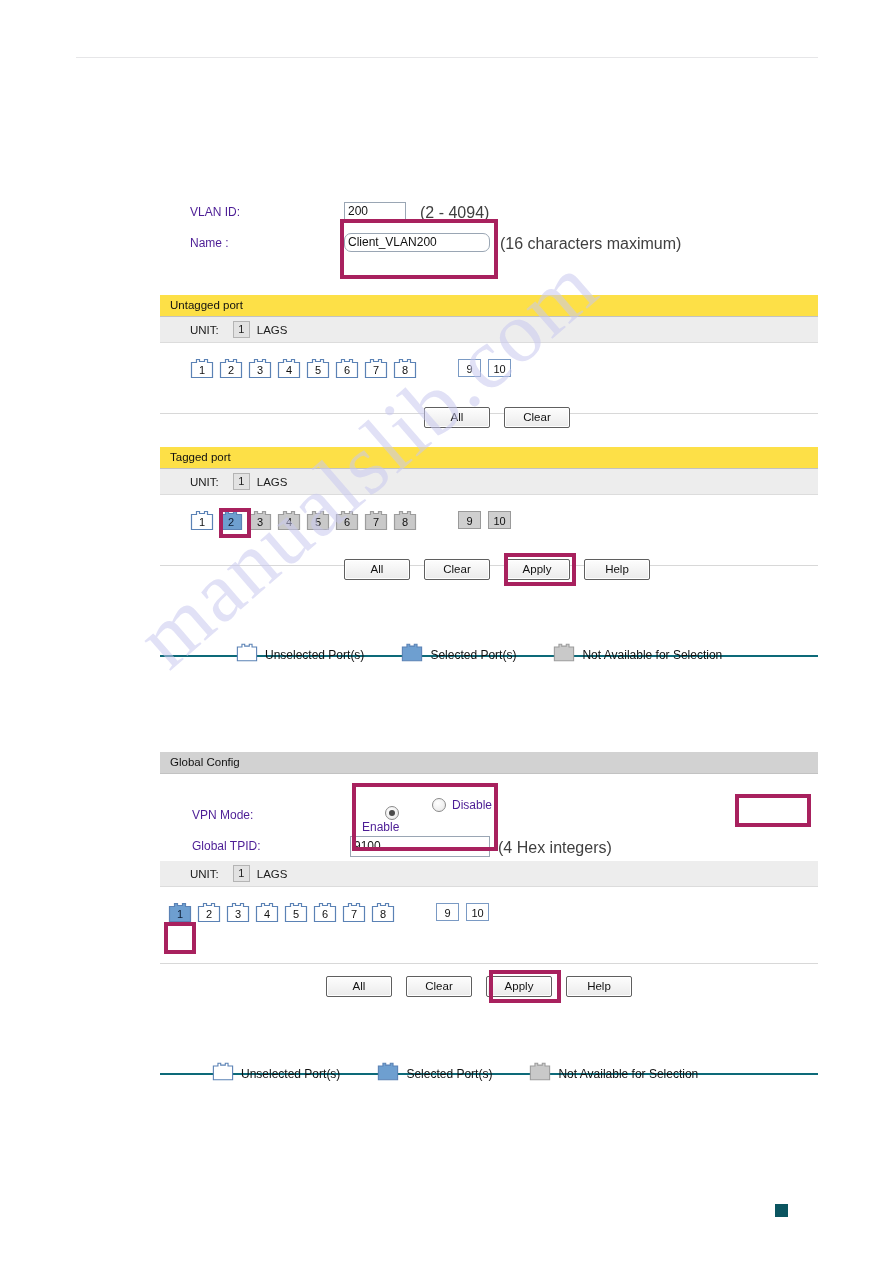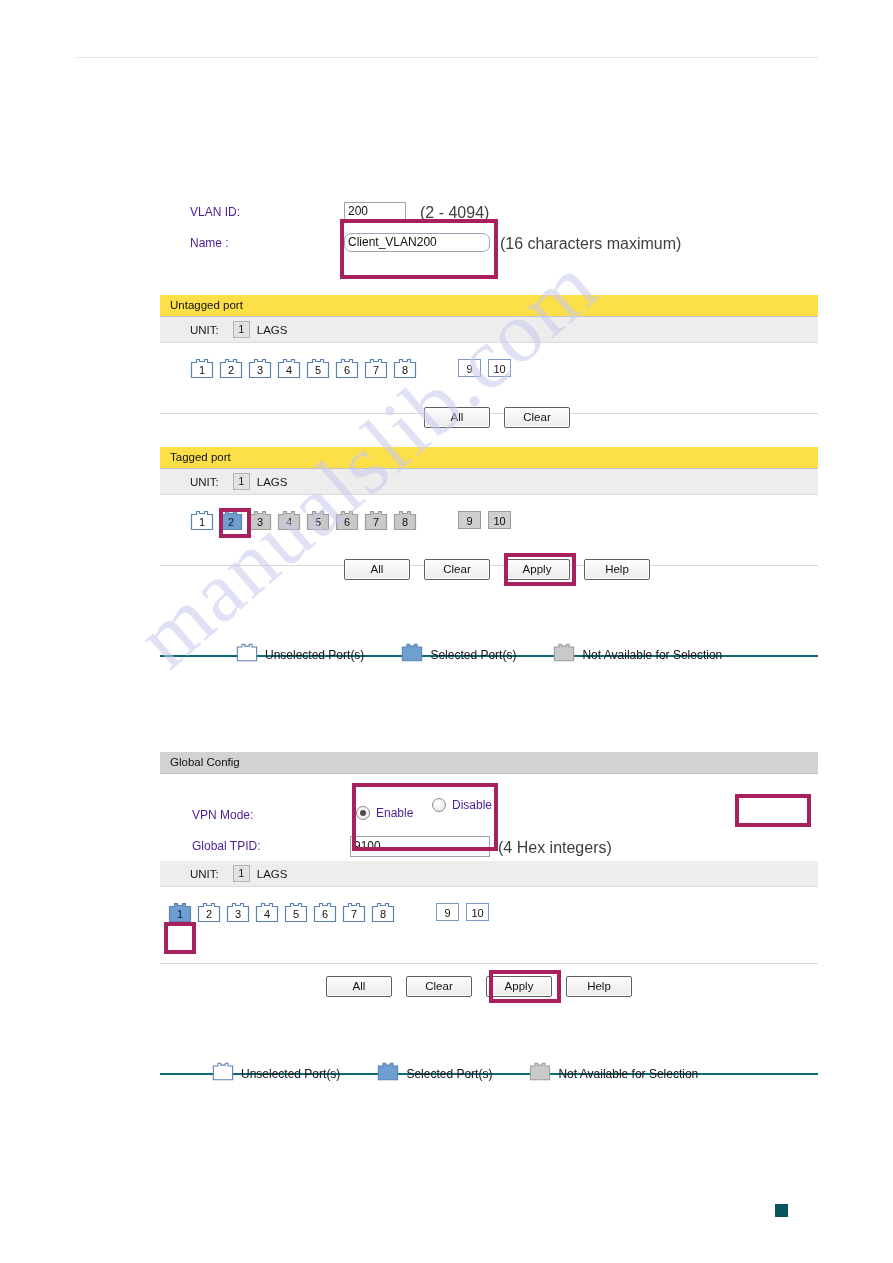--- a/index.html
+++ b/index.html
@@ -452,21 +452,21 @@
     </div>
   </div>
 
 <div class="teal-rule" style="top:655px;"></div>
 
 <div class="panel" id="global-config-panel" style="top:752px;">
   <div class="bar-title">Global Config</div>
   <div class="form-area" style="height:80px;">
     <div style="position:absolute;left:32px;top:34px;" class="label-txt">VPN Mode:</div>
 
-    <div style="position:absolute;left:196px;top:32px;display:flex;align-items:flex-end;">
+    <div style="position:absolute;left:196px;top:32px;display:flex;align-items:flex-end;flex-direction:column;">
       <span class="radio on"></span>
       <span class="label-txt" style="margin-left:6px;">Enable</span>
     </div>
     <div style="position:absolute;left:272px;top:24px;display:flex;align-items:center;">
       <span class="radio"></span>
       <span class="label-txt" style="margin-left:6px;">Disable</span>
     </div>
 
     <div style="position:absolute;left:32px;top:65px;" class="label-txt">Global TPID:</div>
     <div class="txtbox" style="position:absolute;left:190px;top:62px;width:140px;height:21px;line-height:19px;">9100</div>

